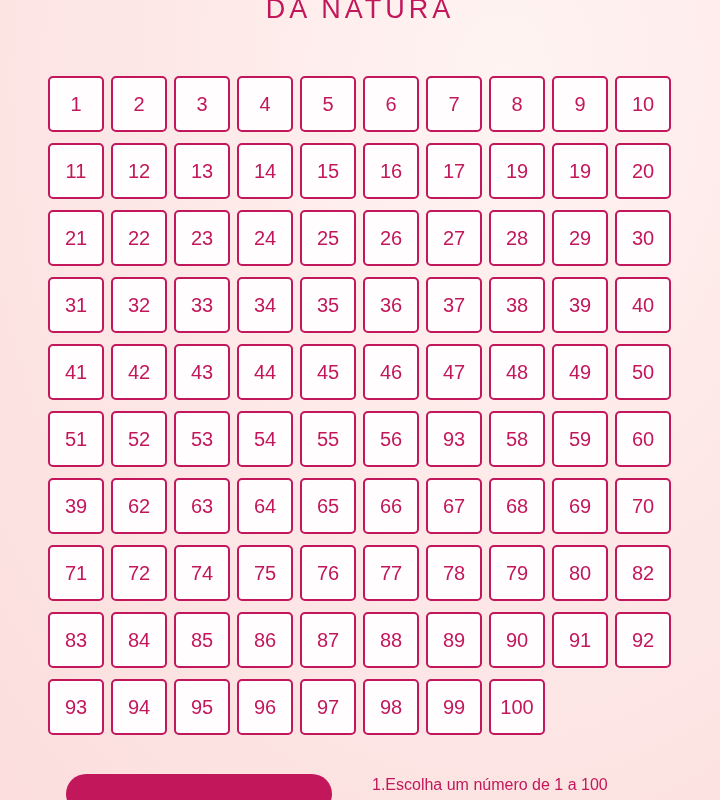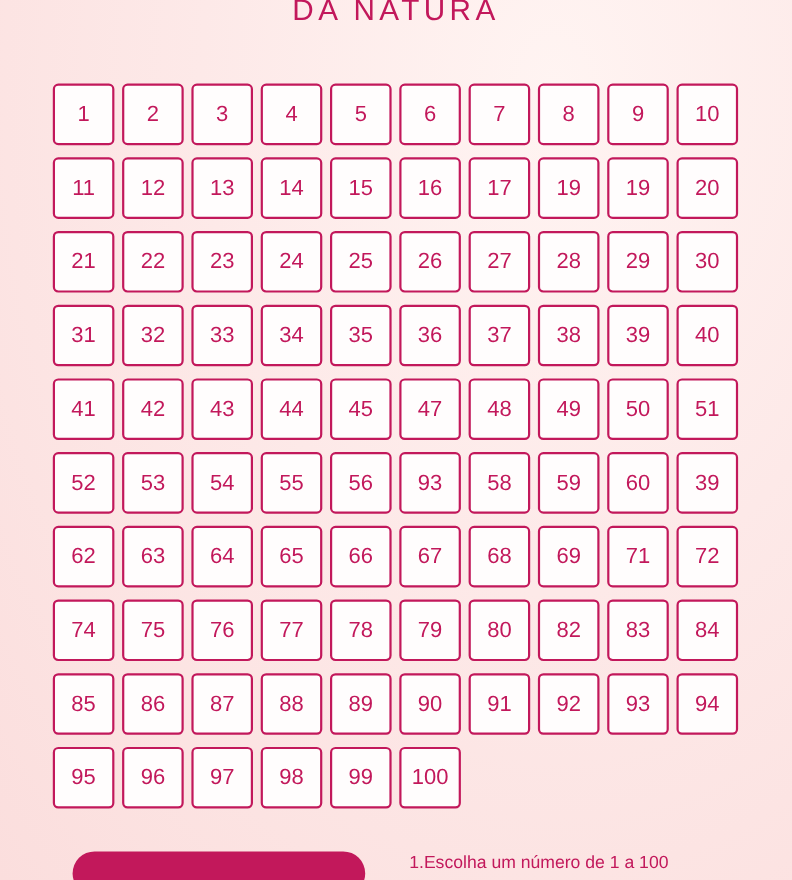--- a/index.html
+++ b/index.html
@@ -135,20 +135,21 @@
       <div class="cell">36</div>
       <div class="cell">37</div>
       <div class="cell">38</div>
       <div class="cell">39</div>
       <div class="cell">40</div>
       <div class="cell">41</div>
       <div class="cell">42</div>
       <div class="cell">43</div>
       <div class="cell">44</div>
       <div class="cell">45</div>
+      <div class="cell">46</div>
       <div class="cell">47</div>
       <div class="cell">48</div>
       <div class="cell">49</div>
       <div class="cell">50</div>
       <div class="cell">51</div>
       <div class="cell">52</div>
       <div class="cell">53</div>
       <div class="cell">54</div>
       <div class="cell">55</div>
       <div class="cell">56</div>
@@ -158,20 +159,21 @@
       <div class="cell">60</div>
       <div class="cell">39</div>
       <div class="cell">62</div>
       <div class="cell">63</div>
       <div class="cell">64</div>
       <div class="cell">65</div>
       <div class="cell">66</div>
       <div class="cell">67</div>
       <div class="cell">68</div>
       <div class="cell">69</div>
+      <div class="cell">70</div>
       <div class="cell">71</div>
       <div class="cell">72</div>
       <div class="cell">74</div>
       <div class="cell">75</div>
       <div class="cell">76</div>
       <div class="cell">77</div>
       <div class="cell">78</div>
       <div class="cell">79</div>
       <div class="cell">80</div>
       <div class="cell">82</div>

